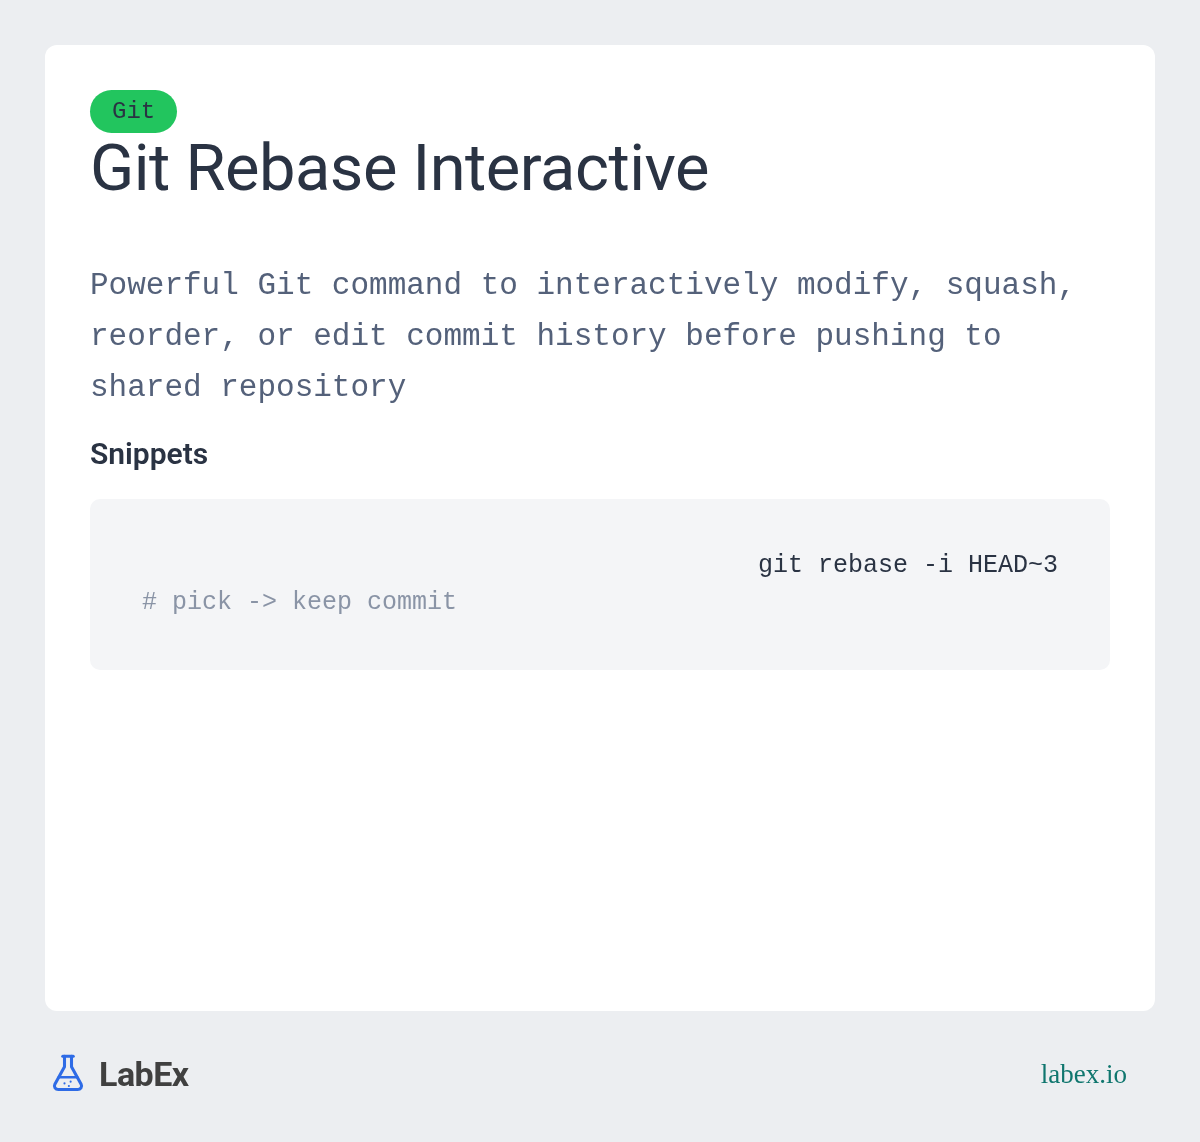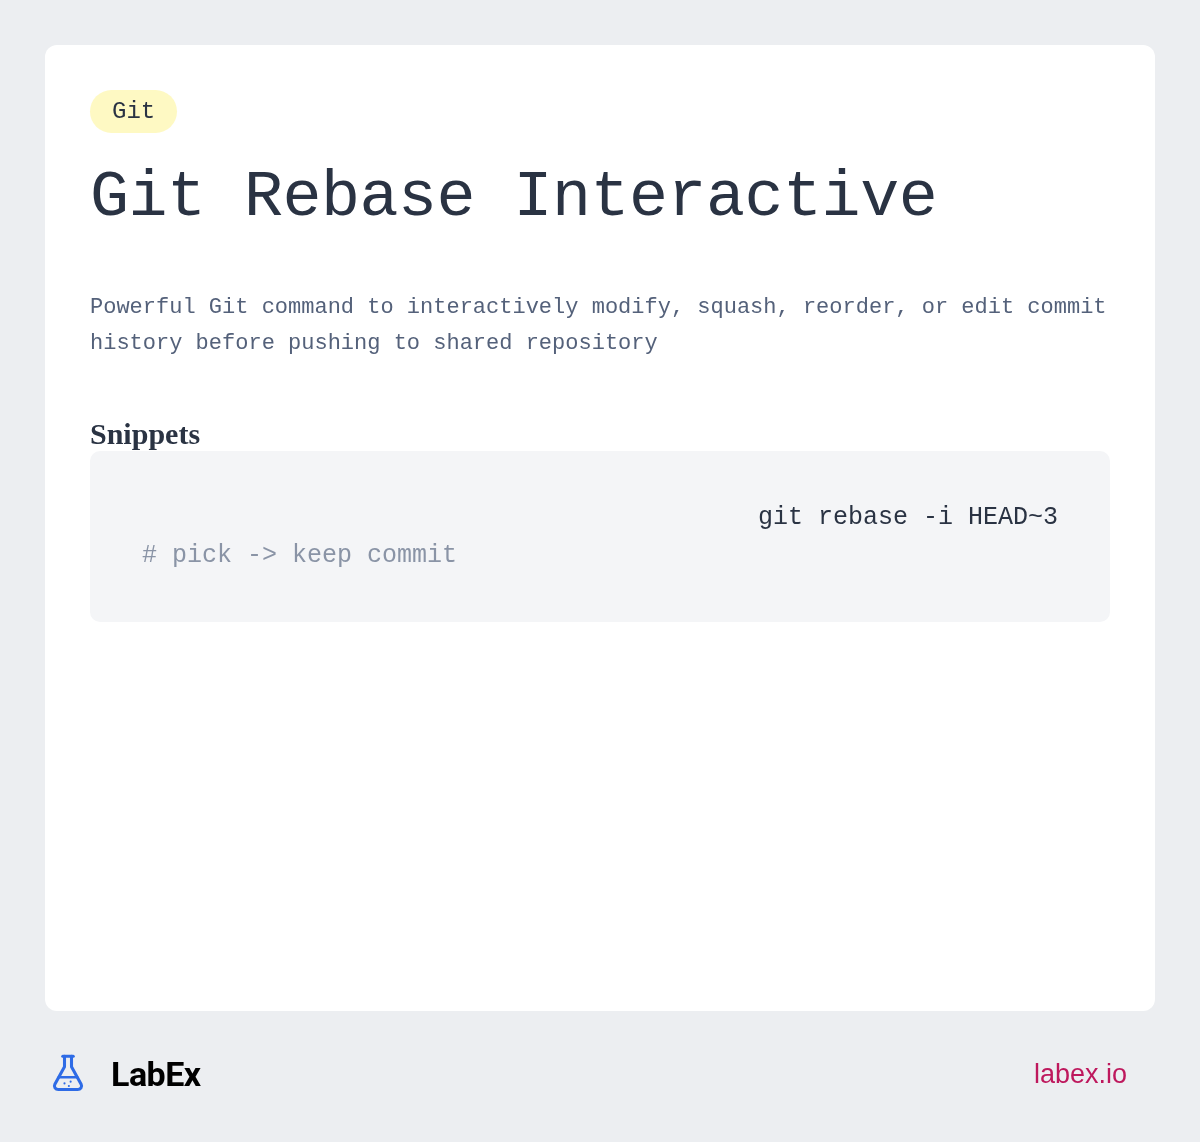--- a/index.html
+++ b/index.html
@@ -20,53 +20,51 @@
 
     .card {
       background: #ffffff;
       border-radius: 12px;
       padding: 45px;
       flex: 1;
     }
 
     .tag {
       display: inline-block;
-      background: #fef9c3;
+      background: #22c55e;
       color: #2a3343;
       font-family: "SFMono-Regular", Consolas, "Liberation Mono", Menlo, Courier, monospace;
       font-size: 24px;
       font-weight: 500;
       padding: 8px 22px;
       border-radius: 28px;
-      margin-bottom: 30px;
     }
 
     .title {
       font-size: 65px;
       font-weight: 400;
       color: #2a3343;
       letter-spacing: -0.5px;
       margin-bottom: 55px;
       line-height: 1.1;
-      font-family: Liberation Mono, monospace;
     }
 
     .description {
       font-family: "SFMono-Regular", Consolas, "Liberation Mono", Menlo, Courier, monospace;
-      font-size: 22px;
+      font-size: 31px;
       color: #54617a;
       line-height: 1.65;
-      margin-bottom: 55px;
+      margin-bottom: 23px;
     }
 
     .section-heading {
       font-size: 30px;
       font-weight: 600;
       color: #2a3343;
-      font-family: Liberation Serif, serif;
+      margin-bottom: 28px;
     }
 
     .snippet-block {
       background: #f4f5f7;
       border-radius: 10px;
       padding: 48px 52px;
       font-family: "SFMono-Regular", Consolas, "Liberation Mono", Menlo, Courier, monospace;
       font-size: 25px;
       line-height: 1.5;
     }
@@ -98,29 +96,28 @@
     }
 
     .logo-icon svg {
       width: 42px;
       height: 42px;
     }
 
     .logo-text {
       font-size: 34px;
       font-weight: 700;
-      color: #000000;
+      color: #404040;
       letter-spacing: -0.5px;
-      margin-left: 12px;
     }
 
     .footer-url {
-      font-family: Liberation Sans, sans-serif;
+      font-family: Liberation Serif, serif;
       font-size: 27px;
-      color: #be185d;
+      color: #0f766e;
     }
   </style>
 </head>
 <body>
 
 <div class="card">
   <span class="tag">Git</span>
   <h1 class="title">Git Rebase Interactive</h1>
   <p class="description">Powerful Git command to interactively modify, squash, reorder, or edit commit history before pushing to shared repository</p>
   <h2 class="section-heading">Snippets</h2>

